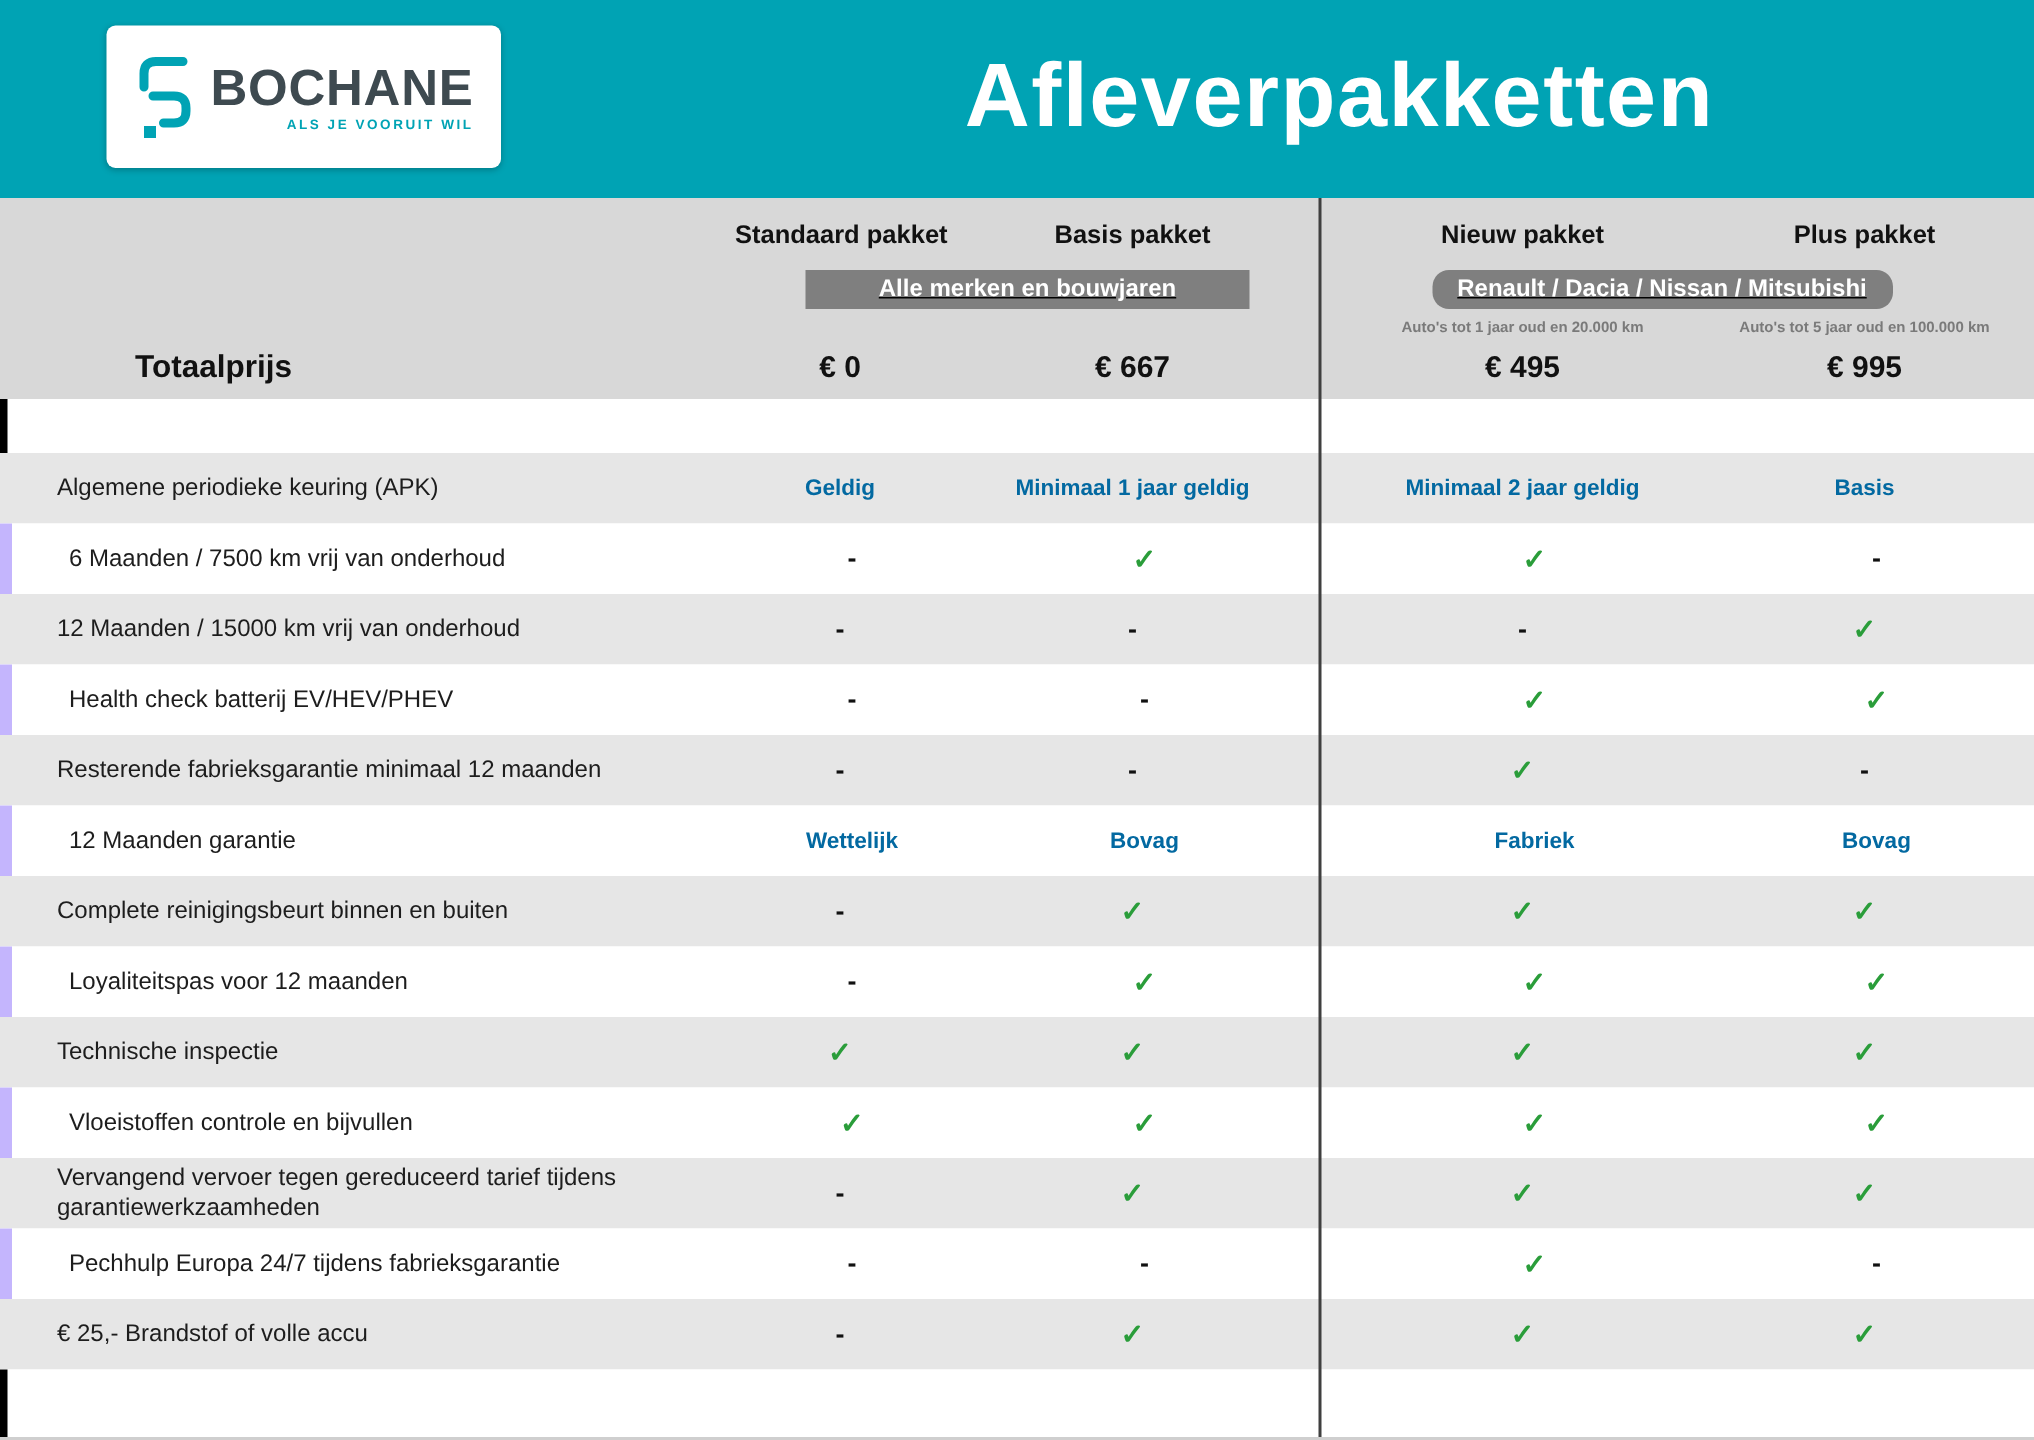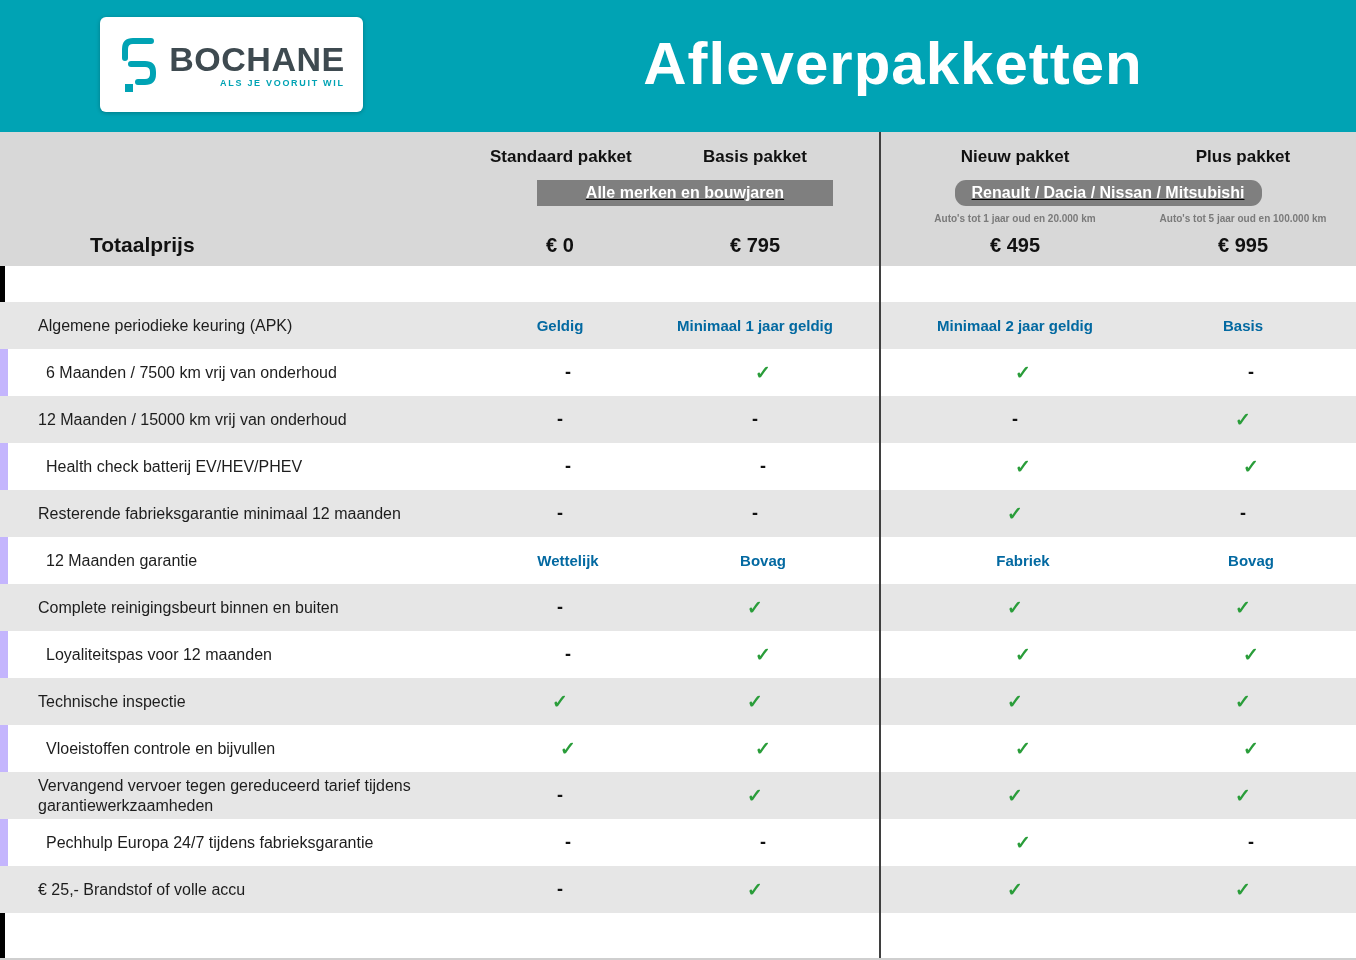--- a/index.html
+++ b/index.html
@@ -1,21 +1,21 @@
 <!DOCTYPE html>
 <html><head>
 <meta charset="utf-8">
 <style>
   * { margin:0; padding:0; box-sizing:border-box; }
   body { font-family:"Liberation Sans", sans-serif; background:#fff; }
   .page { position:relative; width:1356px; height:960px; background:#fff; overflow:hidden; border-bottom:2px solid #cfcfcf; }
 
   
   .topbar { position:relative; height:132px; background:#00a3b4; }
-  .logo-card { position:absolute; left:100px; top:17px; width:263px; height:95px; background:#fff; border-radius:6px;
+  .logo-card { position:absolute; left:71px; top:17px; width:263px; height:95px; background:#fff; border-radius:6px;
                box-shadow:0 1px 4px rgba(0,0,0,.25); display:flex; align-items:center; justify-content:center; gap:9px; }
   .logo-text { display:flex; flex-direction:column; }
   .brand-name { font-size:34px; font-weight:800; color:#3e4a50; letter-spacing:.5px; line-height:1; }
   .brand-tagline { text-align:right; color:#00a3b4; font-size:9px; font-weight:700; letter-spacing:1.7px; margin-top:2px; }
   .page-title { position:absolute; left:430px; right:0; top:50%; transform:translateY(-54%);
                 text-align:center; color:#fff; font-size:60px; font-weight:800; letter-spacing:1px; }
 
   
   .grid { display:grid; grid-template-columns:490px 140px 250px 270px 186px; }
 
@@ -89,21 +89,21 @@
         <span class="badge b2">Renault / Dacia / Nissan / Mitsubishi</span>
       </div>
     </div>
     <div class="grid notes">
       <div class="note note-1">Auto's tot 1 jaar oud en 20.000 km</div>
       <div class="note note-2">Auto's tot 5 jaar oud en 100.000 km</div>
     </div>
     <div class="grid price-row">
       <div class="price-label">Totaalprijs</div>
       <div class="price-val">€ 0</div>
-      <div class="price-val">€ 795</div>
+      <div class="price-val">€ 667</div>
       <div class="price-val">€ 495</div>
       <div class="price-val">€ 995</div>
     </div>
   </section>
 
   <div class="spacer-row"></div>
 
   <div id="feature-rows">
       <div class="grid row shade">
         <div class="cell label">Algemene periodieke keuring (APK)</div>

